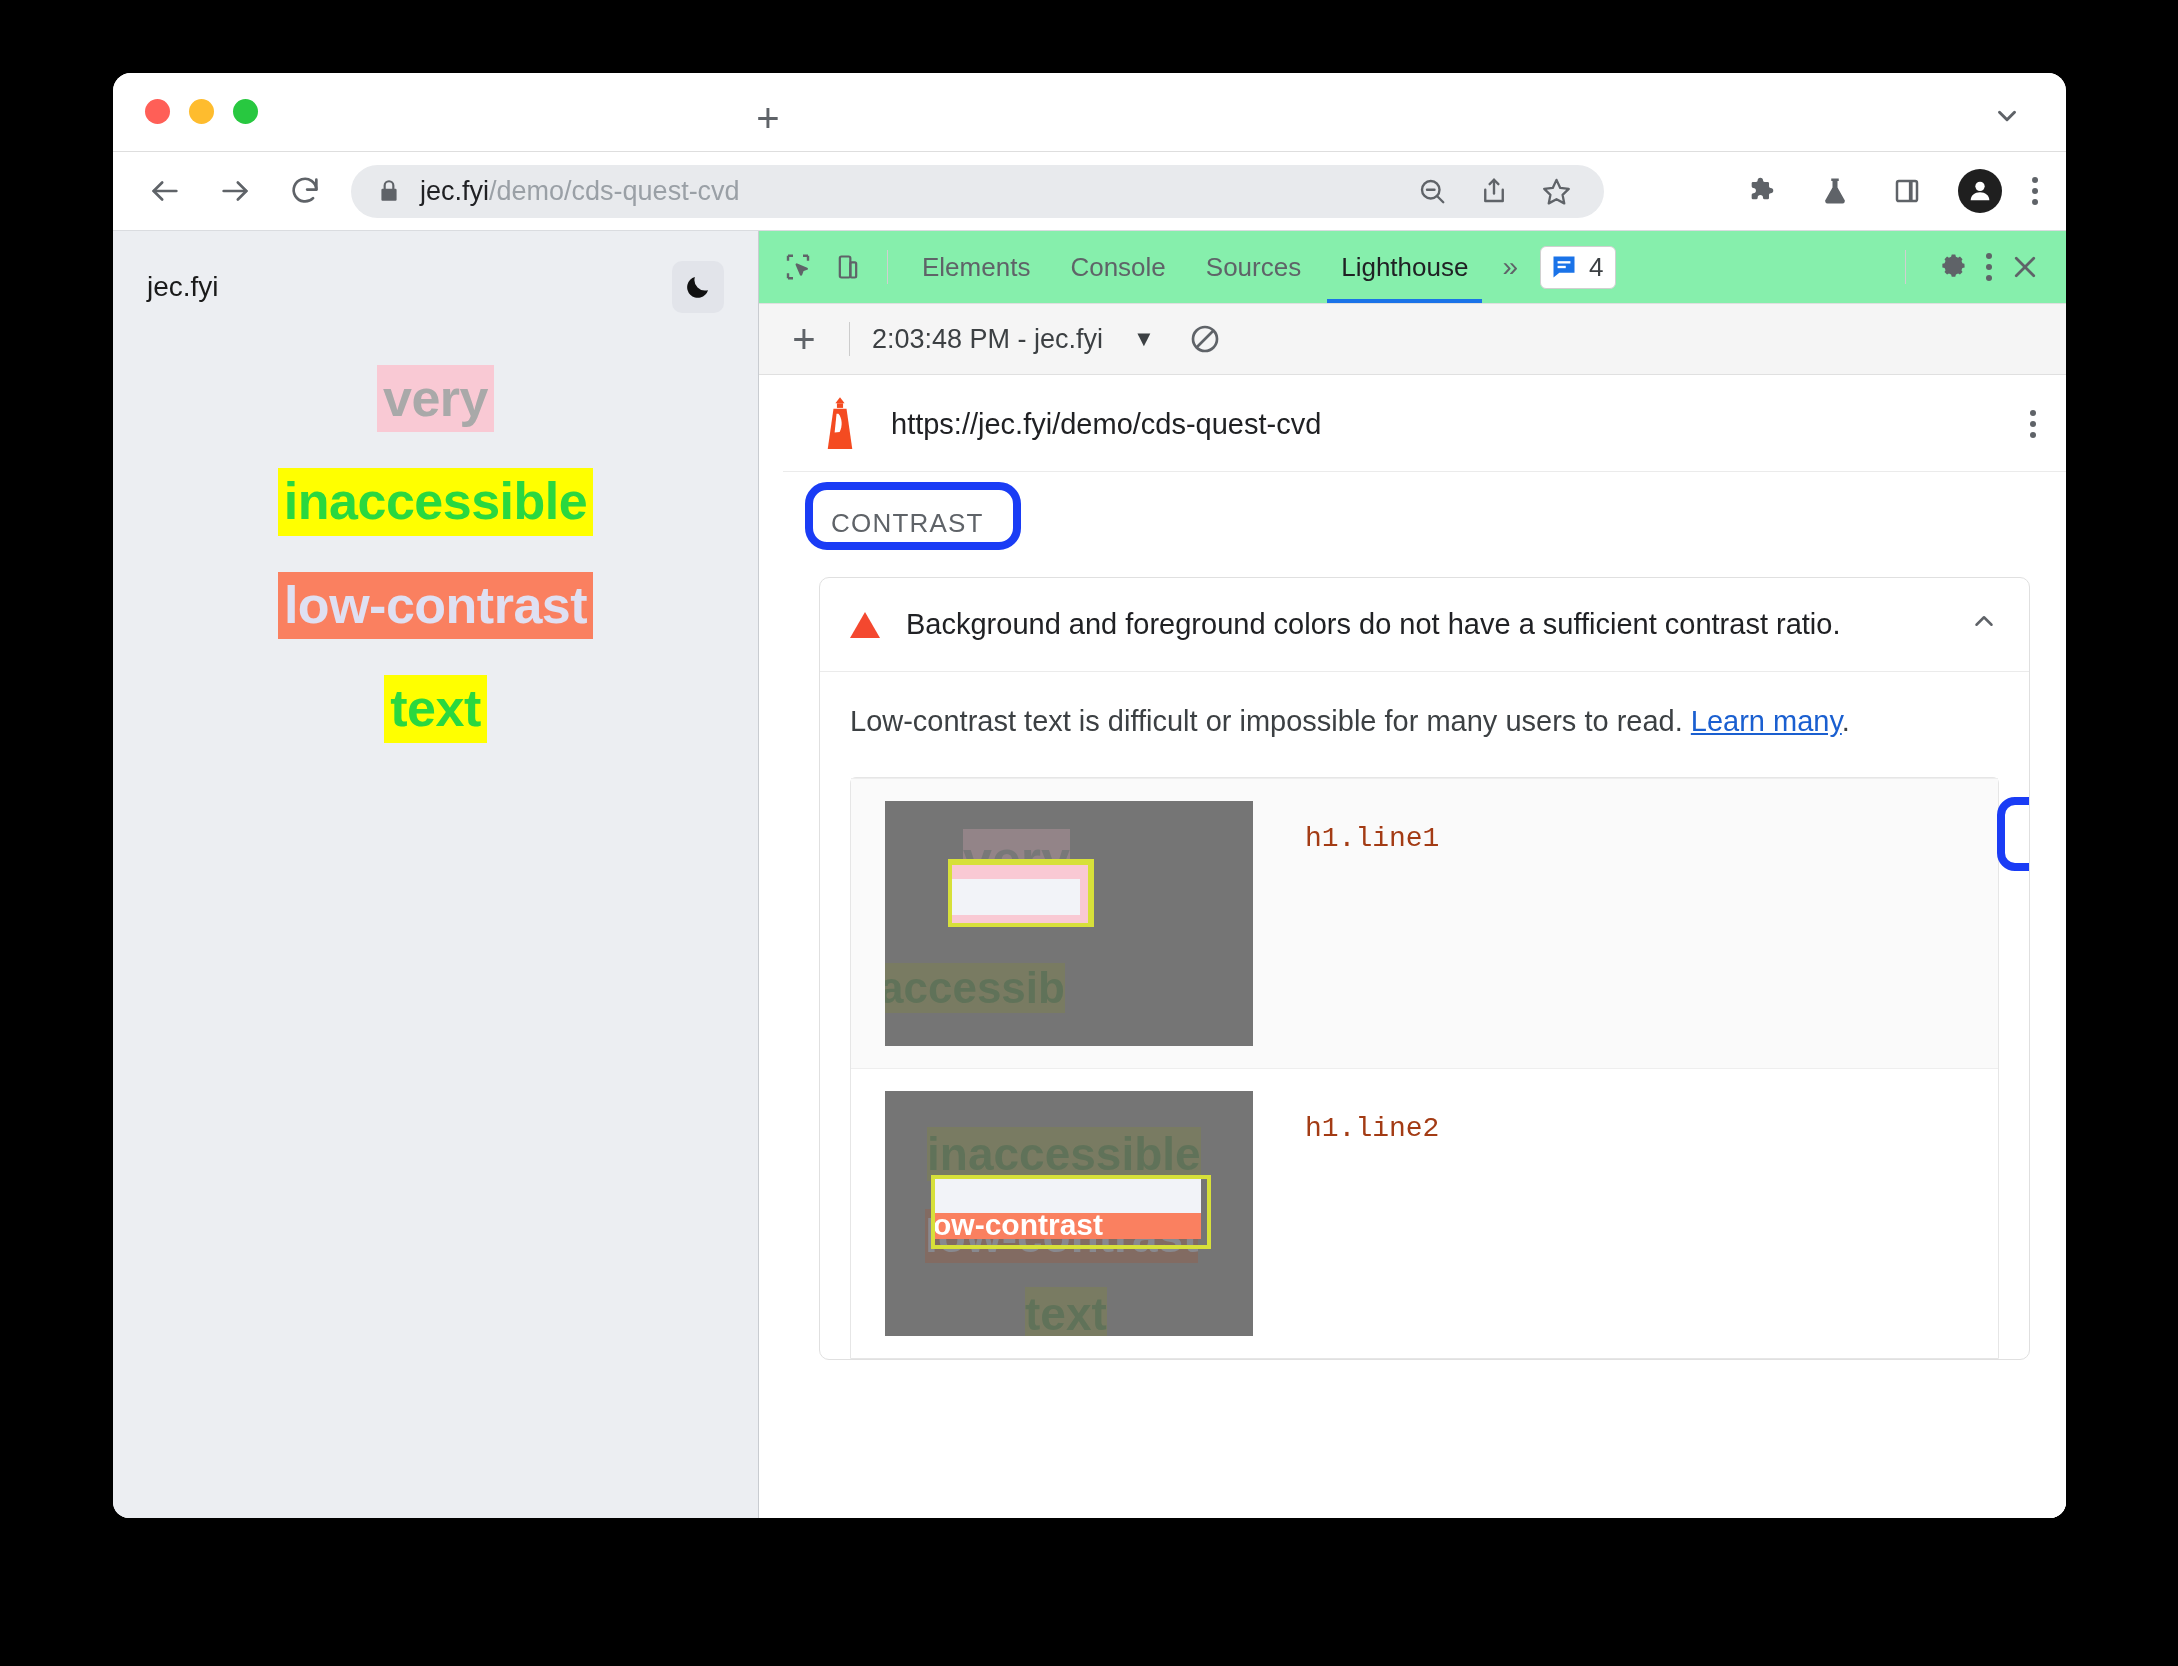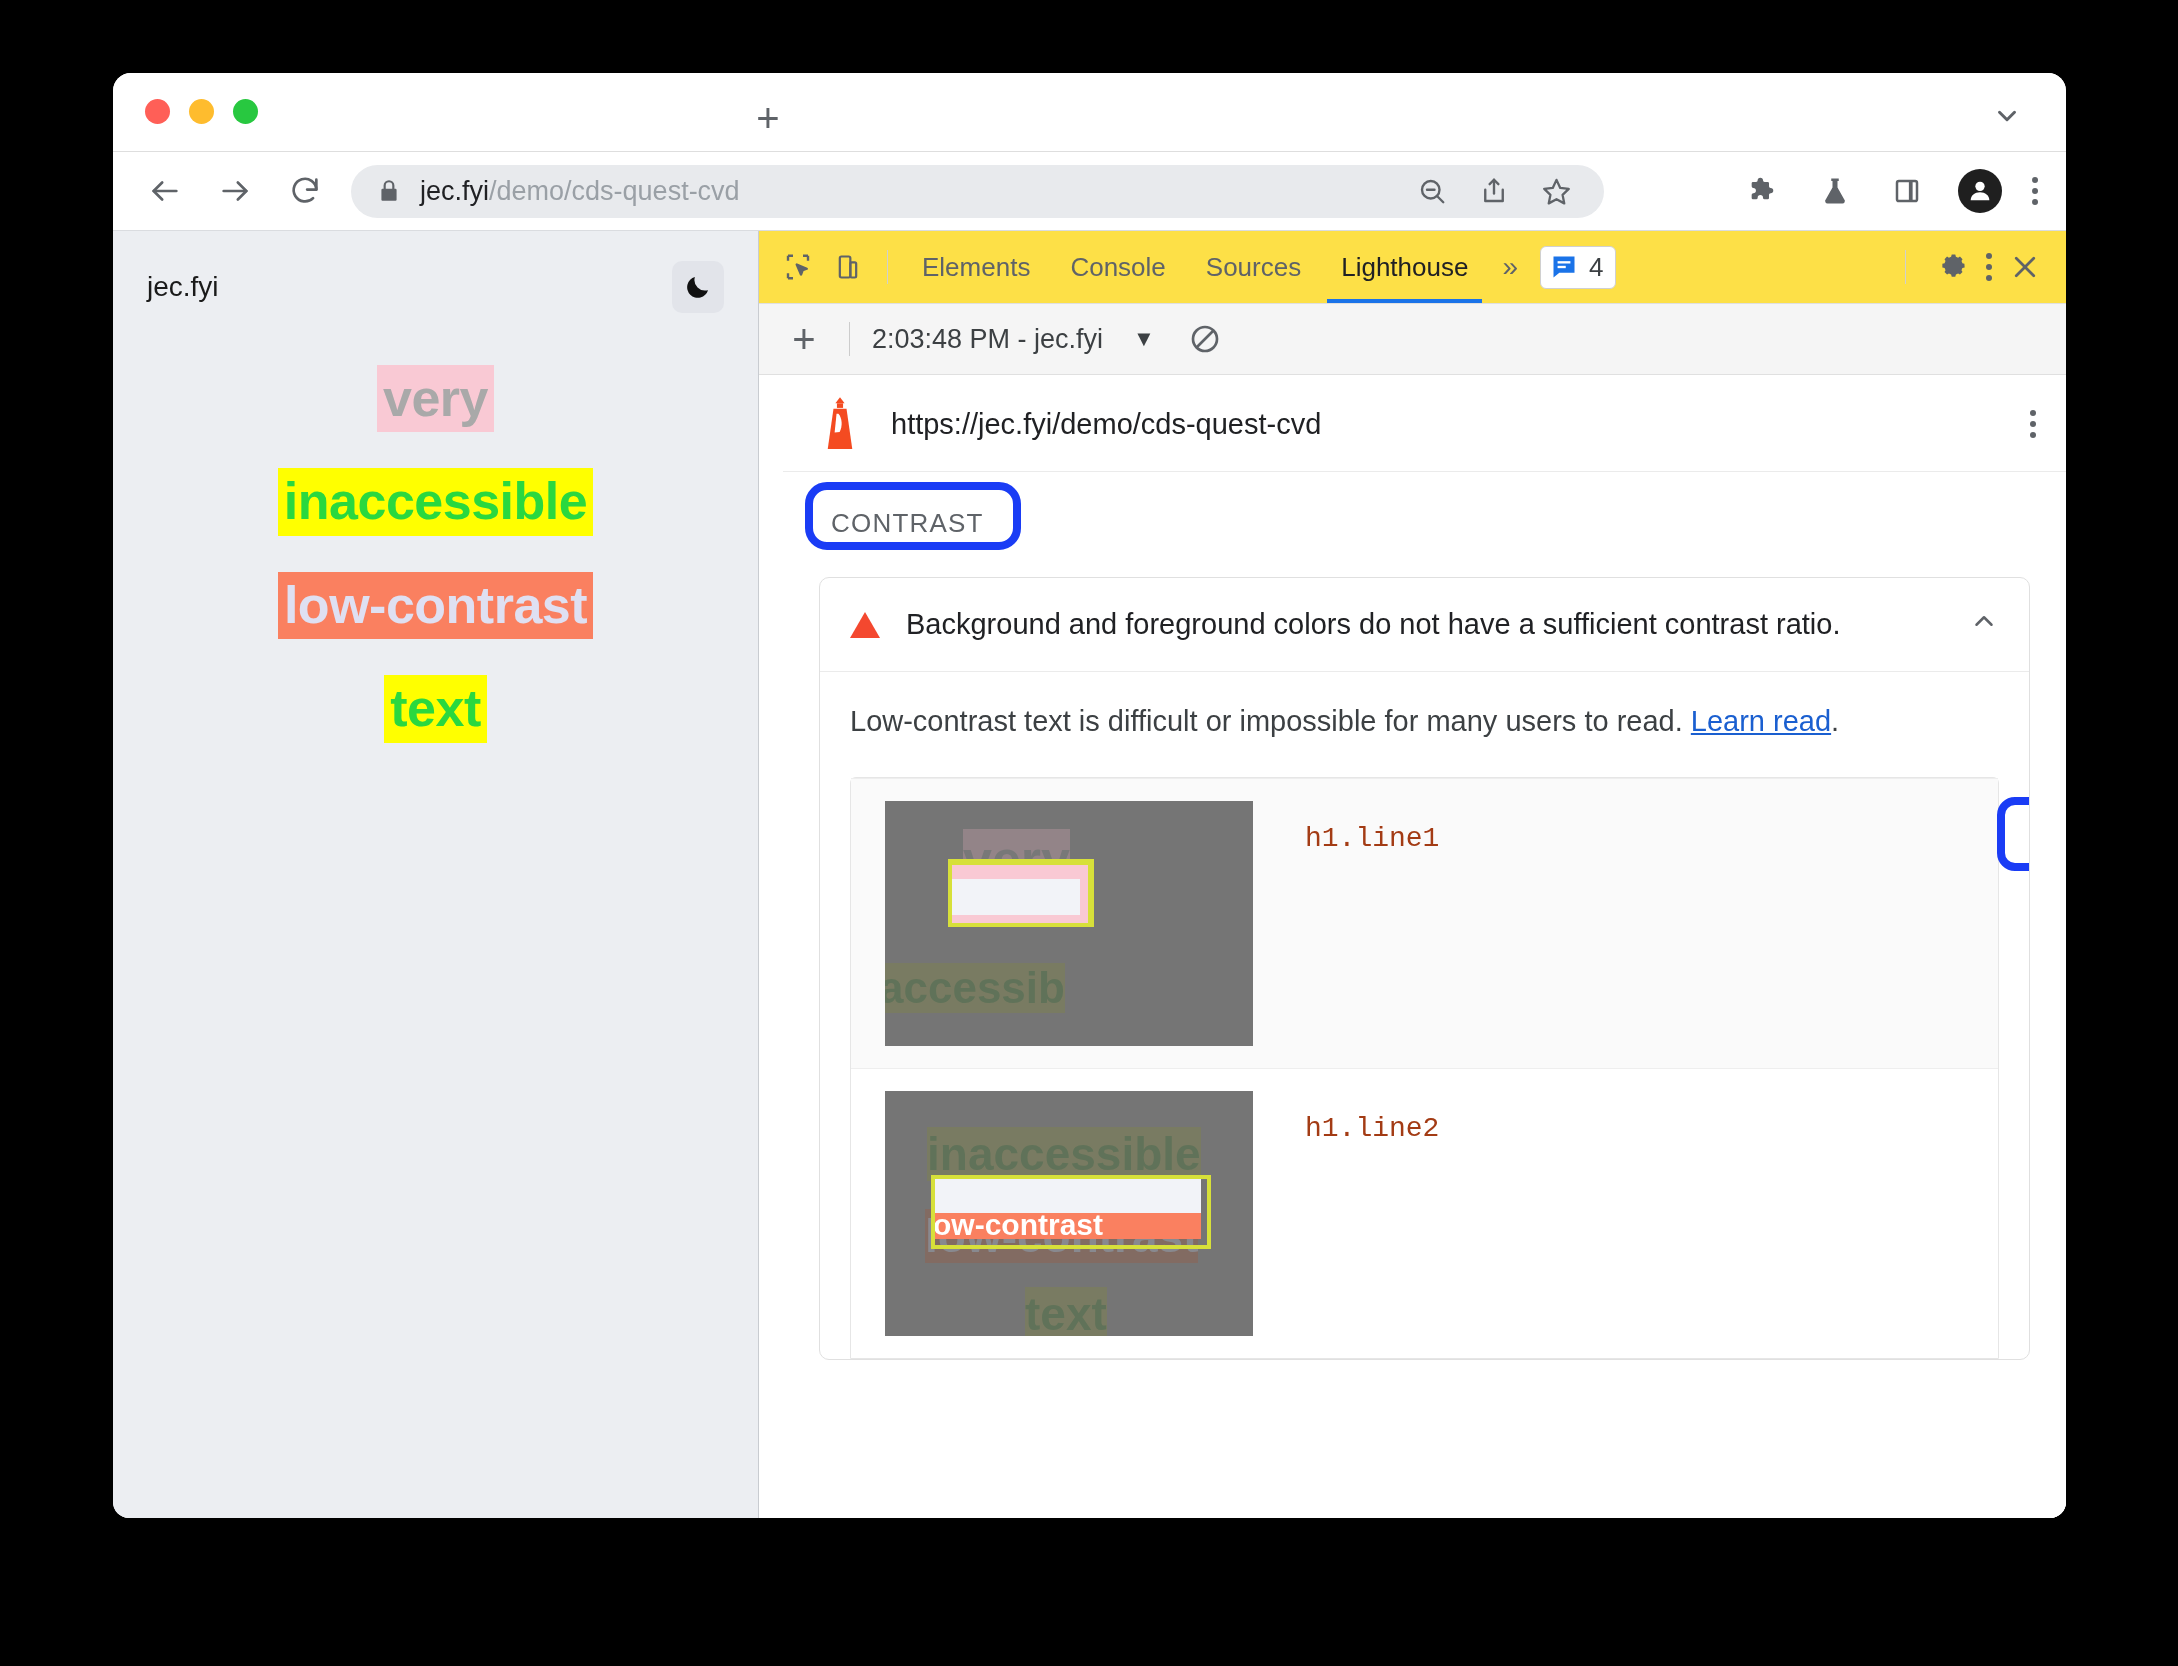--- a/index.html
+++ b/index.html
@@ -117,21 +117,21 @@
   .samp { font-size:52px; font-weight:700; line-height:1.22; padding:2px 6px; letter-spacing:-0.5px; }
   .samp.s1 { background:#f9c9d4; color:#a9a9a9; }
   .samp.s2 { background:#ffff00; color:#2ad83f; }
   .samp.s3 { background:#fa8060; color:#dfe0f2; }
   .samp.s4 { background:#ffff00; color:#2ad83f; }
 
   
   .devtools { flex:1; background:#fff; display:flex; flex-direction:column; min-width:0; }
   .dt-tabbar {
     height:72px; display:flex; align-items:center;
-    border-bottom:1px solid #e0e0e0; background:#fde047; position:relative;
+    border-bottom:1px solid #e0e0e0; background:#86efac; position:relative;
   }
   .dt-ic { width:50px;height:50px;display:flex;align-items:center;justify-content:center;color:#5f6368; }
   .dt-sep { width:1px; height:34px; background:#d0d0d0; margin:0 14px; }
   .dt-tab {
     padding:0 20px; height:72px; display:flex; align-items:center;
     font-size:26px; color:#5f6368; position:relative;
   }
   .dt-tab.active { color:#202124; }
   .dt-tab.active::after {
     content:""; position:absolute; left:6px; right:6px; bottom:0; height:4px; background:#1a73e8;
@@ -421,21 +421,21 @@
             <span class="tri-warn"></span>
             <span class="audit-title">Background and foreground colors do not have a sufficient contrast ratio.</span>
             <span class="audit-chevron">
               <svg width="30" height="30" viewBox="0 0 24 24" fill="none" stroke="currentColor" stroke-width="2" stroke-linecap="round" stroke-linejoin="round">
                     <polyline points="6 15 12 9 18 15"></polyline>
                   </svg>
             </span>
           </div>
 
           <div class="audit-body">
-            <div class="audit-desc"><span>Low-contrast text is difficult or impossible for many users to read. </span><a href="#">Learn read</a><span>.</span></div>
+            <div class="audit-desc"><span>Low-contrast text is difficult or impossible for many users to read. </span><a href="#">Learn many</a><span>.</span></div>
 
             <div class="fe-box">
 
               <div class="fe-row alt">
                 <div class="fe-thumb">
                   <div class="tn">
                     <div class="tn-text" style="left:78px; top:28px; font-size:52px; color:#8a8a8a; background:#cfa8b2;">very</div>
                     <div class="tn-text" style="left:-6px; top:162px; font-size:44px; color:#4b7a37; background:#8d9250;">accessib</div>
                     <div class="tn-mask" style="left:0;top:0;right:0;bottom:0;"></div>
                     <div class="tn-hl" style="left:63px; top:60px; width:136px; height:58px; background:#f9c9d4;"></div>

